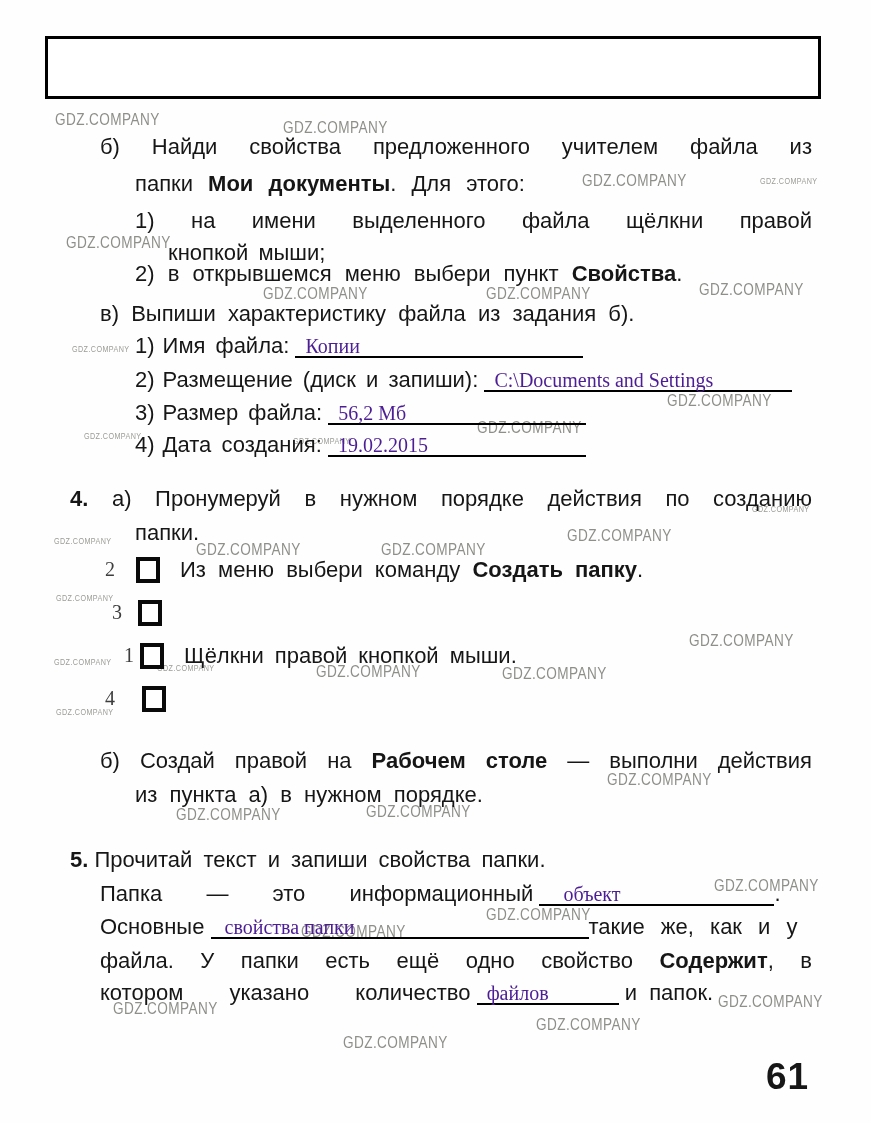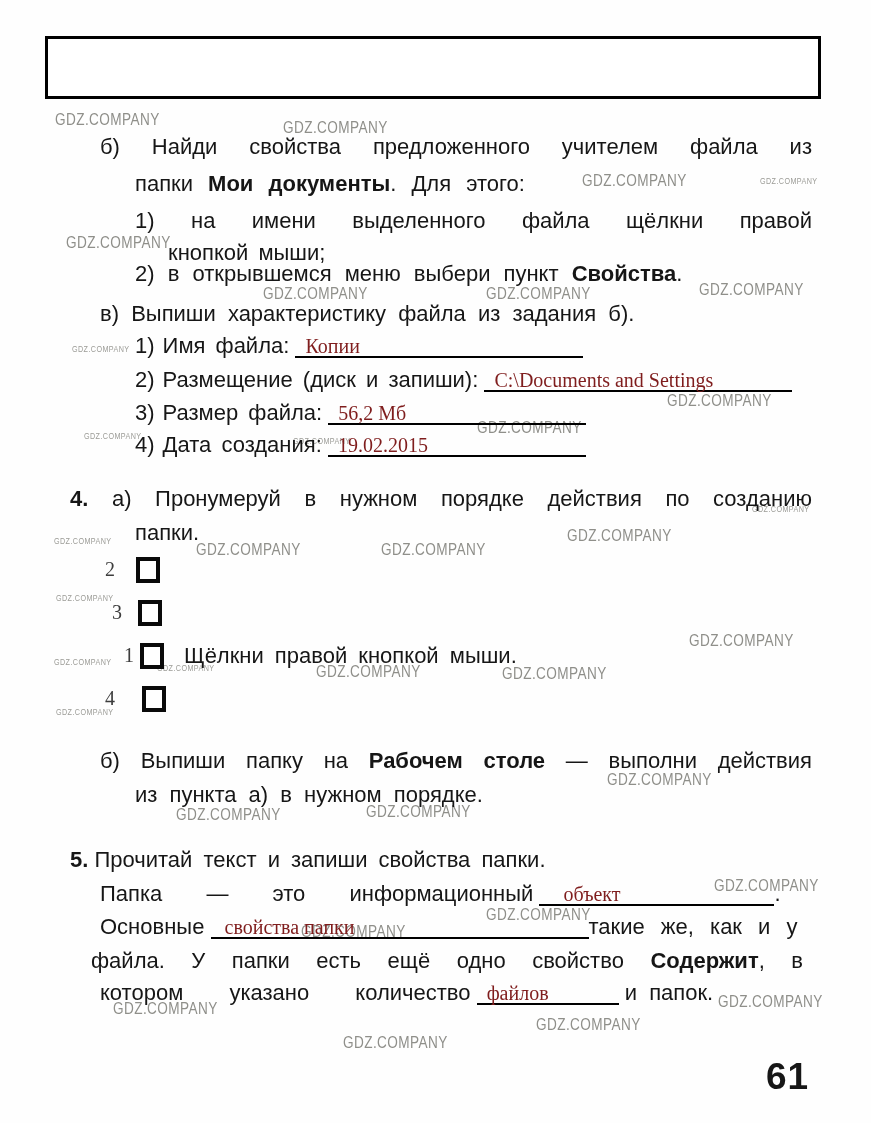--- a/index.html
+++ b/index.html
@@ -11,21 +11,21 @@
   .wm.md{font-size:17px}
   .wm.xs{font-size:9px;color:#9c9c97}
   .refbox{position:absolute;left:45px;top:36px;width:776px;height:63px;border:3px solid #000;
           display:flex;align-items:center;padding-left:17px;font-size:23px;background:#fff}
   .refbox .b{font-weight:bold;margin-right:13px;word-spacing:9px}
   .refbox .terms{word-spacing:5px}
   .line{position:absolute;font-size:22px;white-space:nowrap;line-height:30px}
   .just{text-align:justify;text-align-last:justify;white-space:normal}
   b{font-weight:bold}
   .ans{display:inline-block;border-bottom:2px solid #000;font-family:"Liberation Serif",serif;
-       font-size:20px;color:#7f1d1d;height:27px;vertical-align:baseline}
+       font-size:20px;color:#4c1d95;height:27px;vertical-align:baseline}
   .hand{padding-left:10px;white-space:nowrap}
   .fnum{margin-right:8px}
   .step{position:absolute;left:0;width:871px;height:36px}
   .hnum{position:absolute;top:1px;font-family:"Liberation Serif",serif;font-size:20px;color:#3d3d3d}
   .cb{position:absolute;top:0;width:24px;height:26px;border:4px solid #0a0a0a;background:#fff}
   .stext{position:absolute;top:0;font-size:22px;white-space:nowrap}
   .pagenum{position:absolute;left:766px;top:1056px;font-size:37px;font-weight:bold;letter-spacing:1px}
   .ws4{word-spacing:4px}.ws5{word-spacing:5px}.ws6{word-spacing:6px}.ws7{word-spacing:7px}
   .ws9{word-spacing:9px}.ws10{word-spacing:10px}.ws38{word-spacing:38px}.ws40{word-spacing:40px}
 </style>
@@ -87,43 +87,44 @@
   <div class="line" style="left:135px;top:365px"><span class="fnum">2)</span><span class="ws4">Размещение (диск и запиши):</span> <span class="ans" style="width:308px"><span class="hand">C:\Documents and Settings</span></span></div>
   <div class="line" style="left:135px;top:398px"><span class="fnum">3)</span><span class="ws4">Размер файла:</span> <span class="ans" style="width:258px"><span class="hand">56,2 Мб</span></span></div>
   <div class="line" style="left:135px;top:430px"><span class="fnum">4)</span><span class="ws4">Дата создания:</span> <span class="ans" style="width:258px"><span class="hand">19.02.2015</span></span></div>
 
   <div class="line just" style="left:70px;top:484px;width:742px"><b>4.</b> <span>а)</span> <span>Пронумеруй в нужном порядке действия по созданию</span></div>
   <div class="line" style="left:135px;top:518px"><span>папки.</span></div>
 
   <div class="step" style="top:557px">
     <span class="hnum" style="left:105px">2</span>
     <span class="cb" style="left:136px"></span>
+    <span class="stext ws6" style="left:180px"><span>Из меню выбери команду</span> <b>Создать папку</b><span>.</span></span>
   </div>
   <div class="step" style="top:600px">
     <span class="hnum" style="left:112px">3</span>
     <span class="cb" style="left:138px"></span>
   </div>
   <div class="step" style="top:643px">
     <span class="hnum" style="left:124px">1</span>
     <span class="cb" style="left:140px"></span>
     <span class="stext ws5" style="left:184px"><span>Щёлкни правой кнопкой мыши.</span></span>
   </div>
   <div class="step" style="top:686px">
     <span class="hnum" style="left:105px">4</span>
     <span class="cb" style="left:142px"></span>
   </div>
 
-  <div class="line just" style="left:100px;top:746px;width:712px"><span>б)</span> <span>Выпиши папку на</span> <b>Рабочем столе</b> <span>— выполни действия</span></div>
+  <div class="line just" style="left:100px;top:746px;width:712px"><span>б)</span> <span>Создай правой на</span> <b>Рабочем столе</b> <span>— выполни действия</span></div>
   <div class="line ws6" style="left:135px;top:780px"><span>из пункта а) в нужном порядке.</span></div>
 
   <div class="line" style="left:70px;top:845px"><b>5.</b> <span class="ws5">Прочитай текст и запиши свойства папки.</span></div>
 
   <div class="line" style="left:100px;top:879px"><span class="ws38">Папка — это информационный</span> <span class="ans" style="width:235px"><span class="hand" style="padding-left:24px">объект</span></span><span>.</span></div>
 
   <div class="line" style="left:100px;top:912px"><span>Основные</span> <span class="ans" style="width:378px"><span class="hand" style="padding-left:14px">свойства папки</span></span><span class="ws10">такие же, как и у</span></div>
 
-  <div class="line just" style="left:91px;top:946px;width:712px"><span>файла. У папки есть ещё одно свойство</span> <b>Содержит</b><span>, в</span></div>
+  <div class="line just" style="left:100px;top:946px;width:712px"><span>файла. У папки есть ещё одно свойство</span> <b>Содержит</b><span>, в</span></div>
 
   <div class="line" style="left:100px;top:978px"><span class="ws40">котором указано количество</span> <span class="ans" style="width:142px"><span class="hand">файлов</span></span> <span class="ws6">и папок.</span></div>
 
   <div class="pagenum">61</div>
 
 </div>
 
 </body></html>

